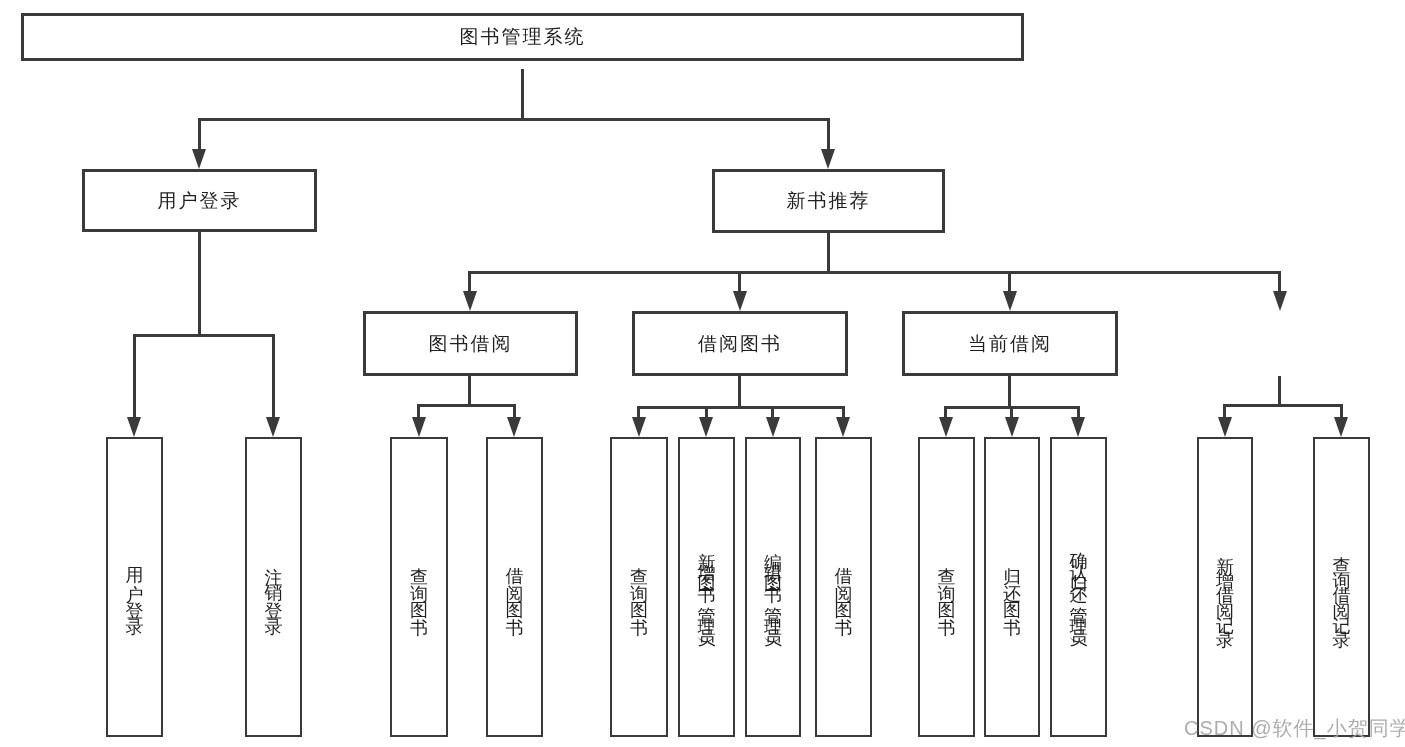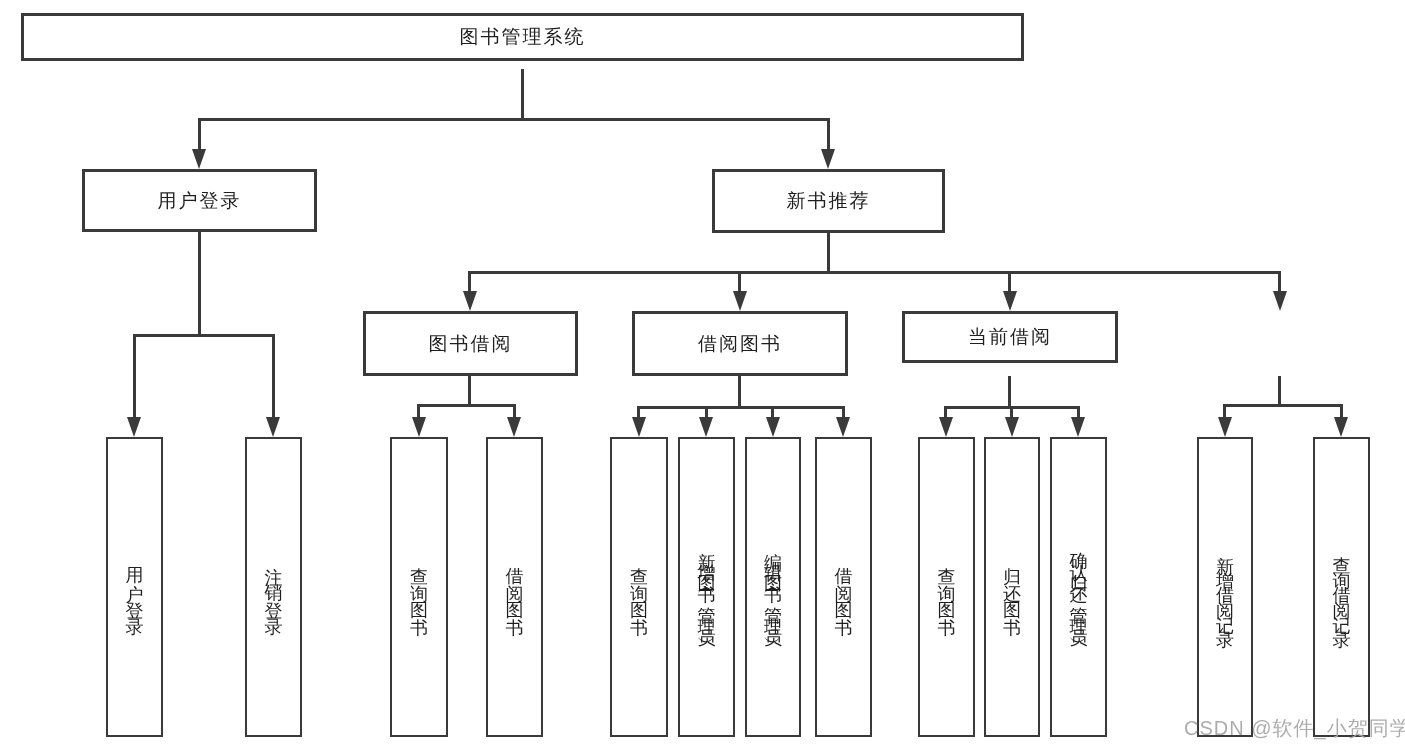--- a/index.html
+++ b/index.html
@@ -55,21 +55,21 @@
   <div class="box lvl" style="left:712px;top:169px;width:233px;height:64px;">
     <span>新书推荐</span>
   </div>
 
   <div class="box lvl" style="left:363px;top:311px;width:215px;height:65px;">
     <span>图书借阅</span>
   </div>
   <div class="box lvl" style="left:632px;top:311px;width:216px;height:65px;">
     <span>借阅图书</span>
   </div>
-  <div class="box lvl" style="left:902px;top:311px;width:216px;height:52px;">
+  <div class="box lvl" style="left:902px;top:311px;width:216px;height:65px;">
     <span>当前借阅</span>
   </div>
 
   <div class="box leaf" style="left:106px;width:57px;">
     <span class="vtxt sp4">用户登录</span>
   </div>
   <div class="box leaf" style="left:245px;width:57px;">
     <span class="vtxt sp4">注销登录</span>
   </div>
   <div class="box leaf" style="left:390px;width:58px;">

